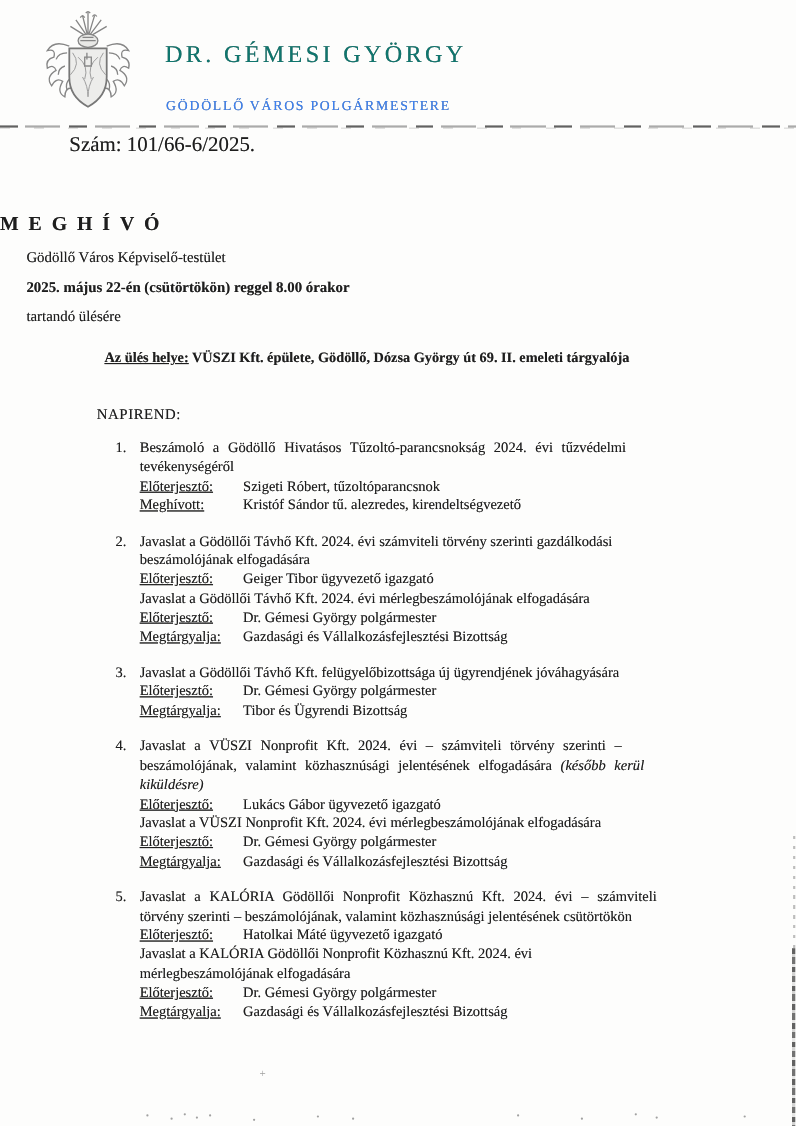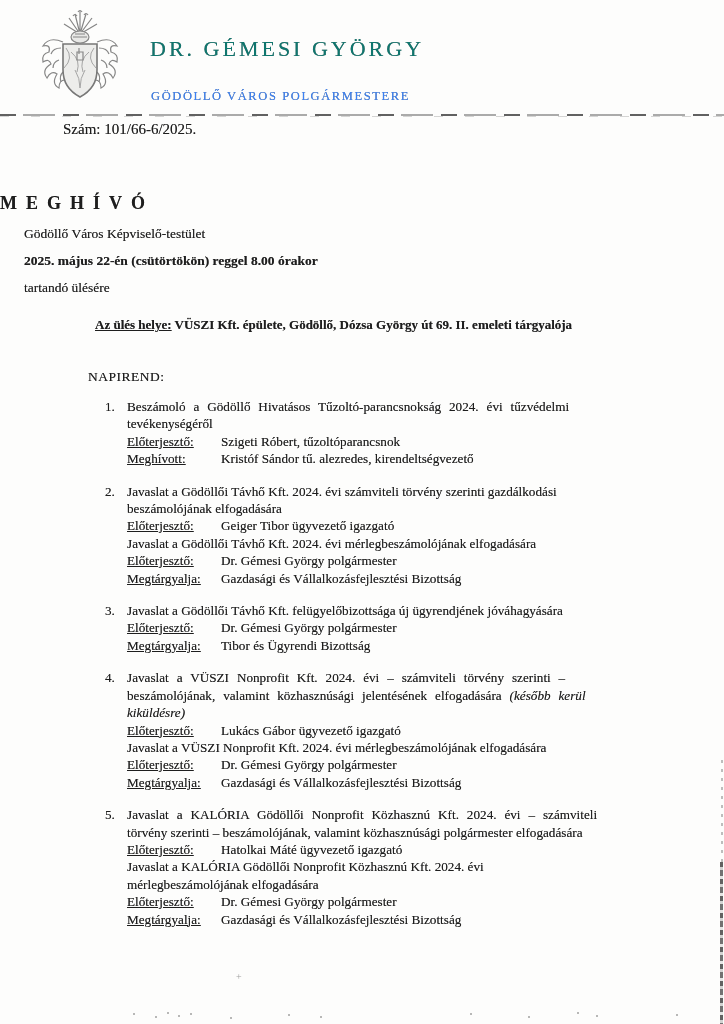--- a/index.html
+++ b/index.html
@@ -34,21 +34,21 @@
     background:
       repeating-linear-gradient(90deg, rgba(45,45,45,.75) 0 16px, rgba(45,45,45,0) 16px 23px, rgba(70,70,70,.45) 23px 55px, rgba(45,45,45,0) 55px 63px);
   }
   .divider2{
     position:absolute; left:0; top:116px; width:724px; height:1px; opacity:.35;
     background:
       repeating-linear-gradient(90deg, rgba(60,60,60,.6) 0 9px, rgba(60,60,60,0) 9px 31px);
   }
   .doc-number{
     position:absolute; left:63px; top:121px;
-    font-size:15px;
+    font-size:19px;
   }
 
   
   .invite{ position:absolute; left:0; top:193px; width:724px; text-align:left; }
   .invite-title{
     font-size:18px; font-weight:bold; letter-spacing:9px;
     margin:0 0 12px 0;
   }
   .invite-line{ font-size:13.5px; margin:0 0 11px 0;padding-left:24px; }
   .invite-date{ font-weight:bold; }
@@ -180,21 +180,21 @@
           <div class="field"><span class="fl"><span class="ul">Előterjesztő:</span></span><span class="fv">Lukács Gábor ügyvezető igazgató</span></div>
           <div class="line">Javaslat a VÜSZI Nonprofit Kft. 2024. évi mérlegbeszámolójának elfogadására</div>
           <div class="field"><span class="fl"><span class="ul">Előterjesztő:</span></span><span class="fv">Dr. Gémesi György polgármester</span></div>
           <div class="field"><span class="fl"><span class="ul">Megtárgyalja:</span></span><span class="fv">Gazdasági és Vállalkozásfejlesztési Bizottság</span></div>
         </div>
       </div>
       <div class="agenda-item">
         <div class="item-num">5.</div>
         <div class="item-body">
           <div class="line stretch">Javaslat a KALÓRIA Gödöllői Nonprofit Közhasznú Kft. 2024. évi – számviteli</div>
-          <div class="line">törvény szerinti – beszámolójának, valamint közhasznúsági polgármester elfogadására</div>
+          <div class="line">törvény szerinti – beszámolójának, valamint közhasznúsági jelentésének csütörtökön</div>
           <div class="field"><span class="fl"><span class="ul">Előterjesztő:</span></span><span class="fv">Hatolkai Máté ügyvezető igazgató</span></div>
           <div class="line">Javaslat a KALÓRIA Gödöllői Nonprofit Közhasznú Kft. 2024. évi</div>
           <div class="line">mérlegbeszámolójának elfogadására</div>
           <div class="field"><span class="fl"><span class="ul">Előterjesztő:</span></span><span class="fv">Dr. Gémesi György polgármester</span></div>
           <div class="field"><span class="fl"><span class="ul">Megtárgyalja:</span></span><span class="fv">Gazdasági és Vállalkozásfejlesztési Bizottság</span></div>
         </div>
       </div>
     </div>
 
   <div class="edge-streak"></div>

